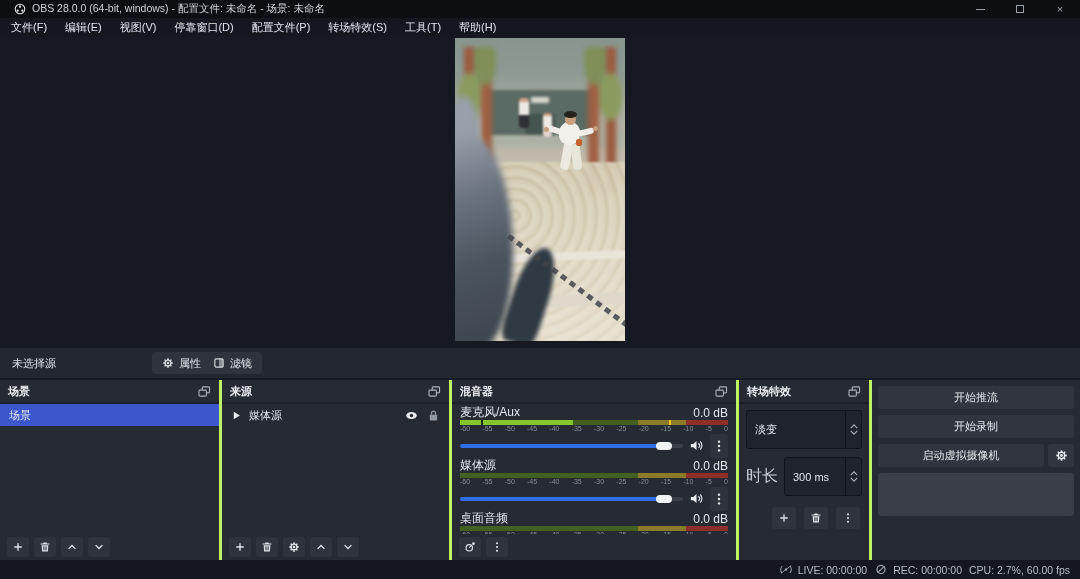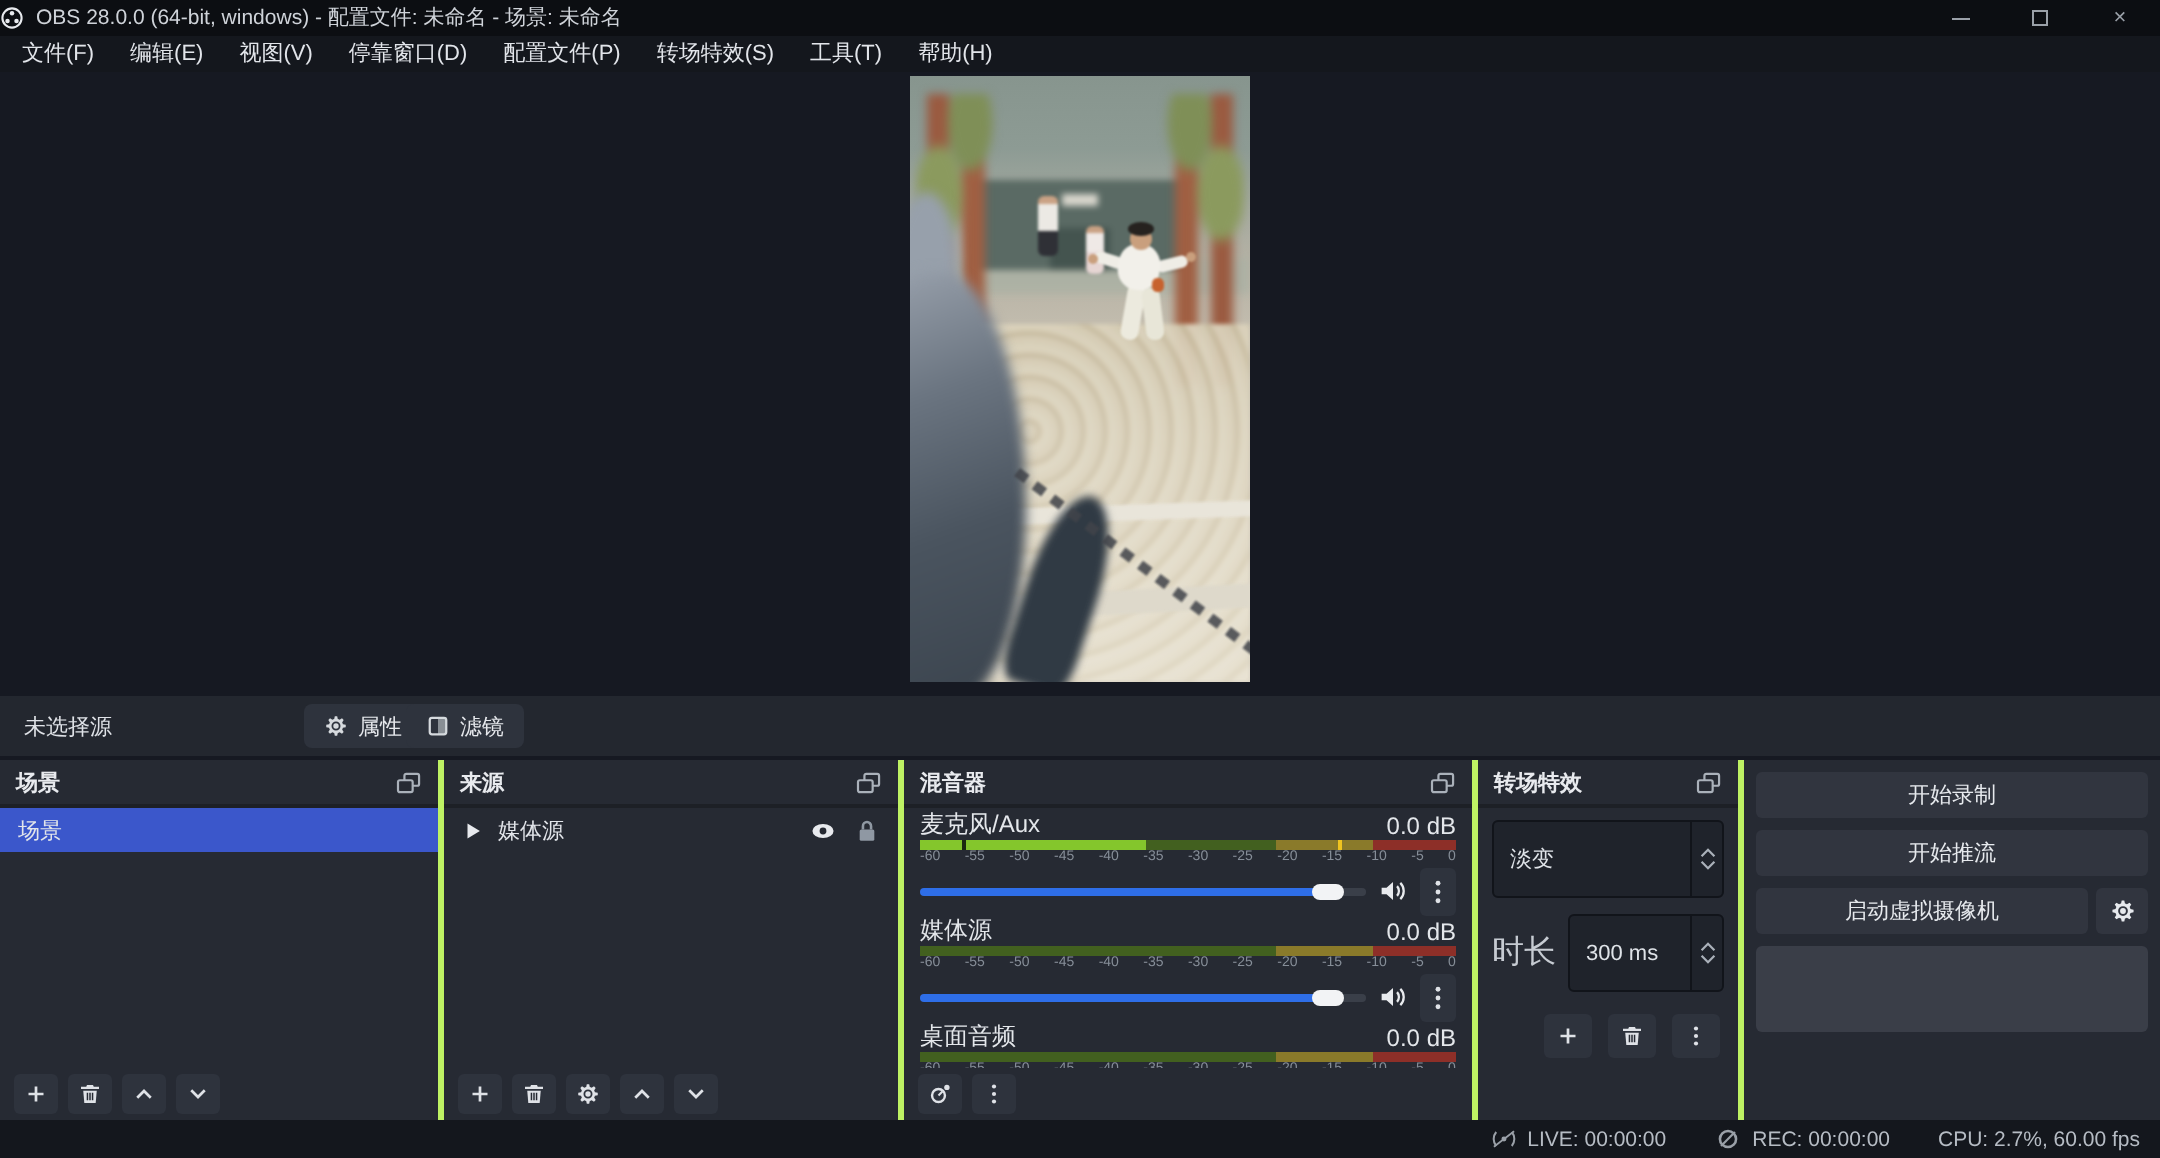--- a/index.html
+++ b/index.html
@@ -2,21 +2,21 @@
 <html><head>
 <meta charset="utf-8">
 <style>
   * { margin:0; padding:0; box-sizing:border-box; }
   html,body { background:#000; }
   body { font-family:"Liberation Sans","DejaVu Sans",sans-serif; }
   .app { position:relative; width:1080px; height:579px; background:#161922; overflow:hidden; color:#dfe2e7; }
 
   
   .titlebar { position:absolute; left:0; top:0; width:1080px; height:18px; background:#0c0e12;
-              display:flex; align-items:center; padding-left:0; font-size:10.5px; color:#cfd3d9; }
+              display:flex; align-items:center; padding-left:14px; font-size:10.5px; color:#cfd3d9; }
   .titlebar .logo { width:12px; height:12px; margin-right:6px; display:inline-flex; }
   .win-btns { position:absolute; right:0; top:0; height:18px; display:flex; }
   .win-btn { width:40px; height:18px; display:flex; align-items:center; justify-content:center; color:#9aa0a8; font-size:11px; }
   .ic-min { width:9px; height:1px; background:#9aa0a8; display:inline-block; }
   .ic-max { width:8px; height:8px; border:1px solid #9aa0a8; display:inline-block; }
 
   
   .menubar { position:absolute; left:0; top:18px; width:1080px; height:18px; background:#14171d;
              display:flex; align-items:center; font-size:11px; color:#e2e5ea; padding-left:2px; }
   .menu-item { padding:0 9px; line-height:18px; cursor:default; }
@@ -143,21 +143,21 @@
             justify-content:center; font-size:11px; color:#e6e9ed; cursor:pointer; }
   .ct-vrow { display:flex; gap:4px; margin-bottom:6px; }
   .ct-vrow .ct-btn { flex:1; margin-bottom:0; }
   .ct-gear { width:26px; height:23px; background:#31353f; border-radius:3px; display:flex; align-items:center;
              justify-content:center; color:#e6e9ed; cursor:pointer; }
   .ct-gear svg { width:13px; height:13px; }
   .ct-empty { height:43px; background:#3a3e48; border-radius:3px; margin-top:1px; }
 
   
   .statusbar { position:absolute; left:0; top:560px; width:1080px; height:19px; background:#14171d;
-               display:flex; align-items:center; justify-content:flex-end; gap:24px; padding-right:10px;
+               display:flex; align-items:center; justify-content:flex-end; gap:7px; padding-right:10px;
                font-size:10.5px; color:#b6bcc4; }
   .sb-item { display:flex; align-items:center; gap:5px; }
   .sb-item svg { width:14px; height:11px; color:#9aa0a8; }
 </style>
 </head>
 <body>
 
 <div class="app">
 
   <div class="titlebar">
@@ -533,22 +533,22 @@
                 <circle cx="2" cy="8" r="1.4"></circle>
                 <circle cx="2" cy="13" r="1.4"></circle>
               </svg>
             </div>
         </div>
       </div>
     </div>
 
     <div class="dock" id="dock-controls">
       <div class="ct-body">
+        <div class="ct-btn">开始推流</div>
         <div class="ct-btn">开始录制</div>
-        <div class="ct-btn">开始推流</div>
         <div class="ct-vrow">
           <div class="ct-btn">启动虚拟摄像机</div>
           <div class="ct-gear">
               <svg viewBox="0 0 16 16">
                 <path fill-rule="evenodd" fill="currentColor" d="M8 5a3 3 0 1 0 0 6 3 3 0 0 0 0-6zm6.5 3.8v-1.6l-1.9-.4a4.8 4.8 0 0 0-.5-1.2l1-1.6-1.1-1.1-1.6 1a4.8 4.8 0 0 0-1.2-.5L8.8 1.5H7.2l-.4 1.9c-.4.1-.8.3-1.2.5l-1.6-1-1.1 1.1 1 1.6c-.2.4-.4.8-.5 1.2l-1.9.4v1.6l1.9.4c.1.4.3.8.5 1.2l-1 1.6 1.1 1.1 1.6-1c.4.2.8.4 1.2.5l.4 1.9h1.6l.4-1.9c.4-.1.8-.3 1.2-.5l1.6 1 1.1-1.1-1-1.6c.2-.4.4-.8.5-1.2zM8 6.2A1.8 1.8 0 1 1 8 9.8 1.8 1.8 0 0 1 8 6.2z"></path>
               </svg>
             </div>
         </div>
         <div class="ct-empty"></div>
       </div>

